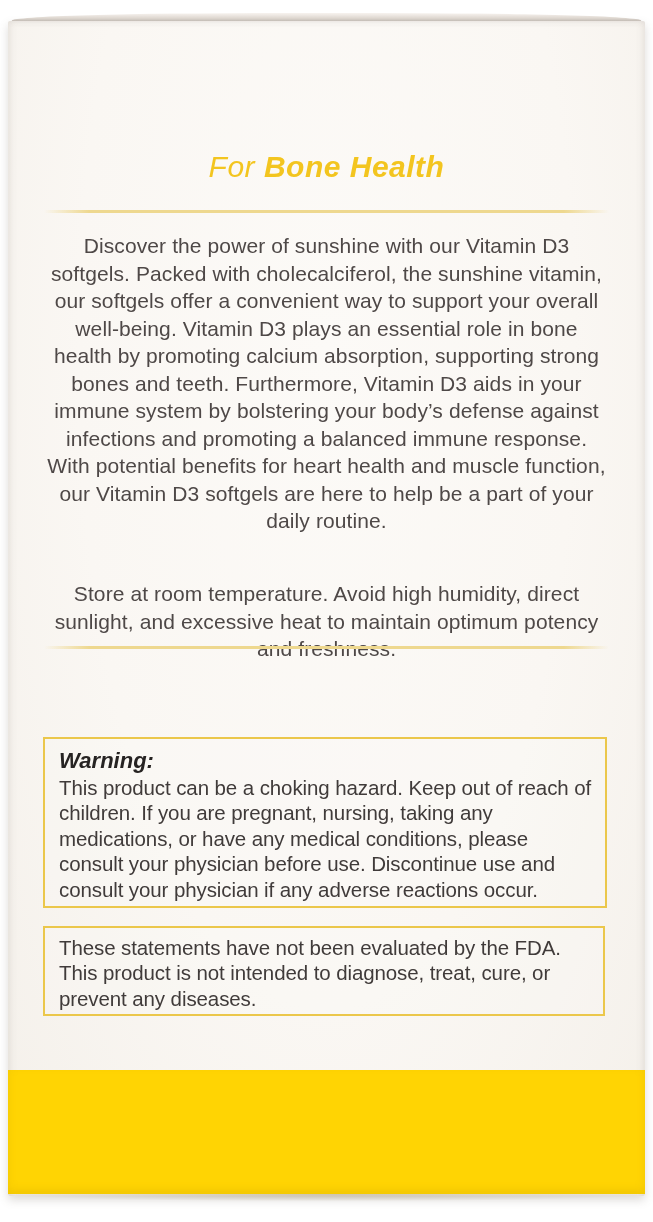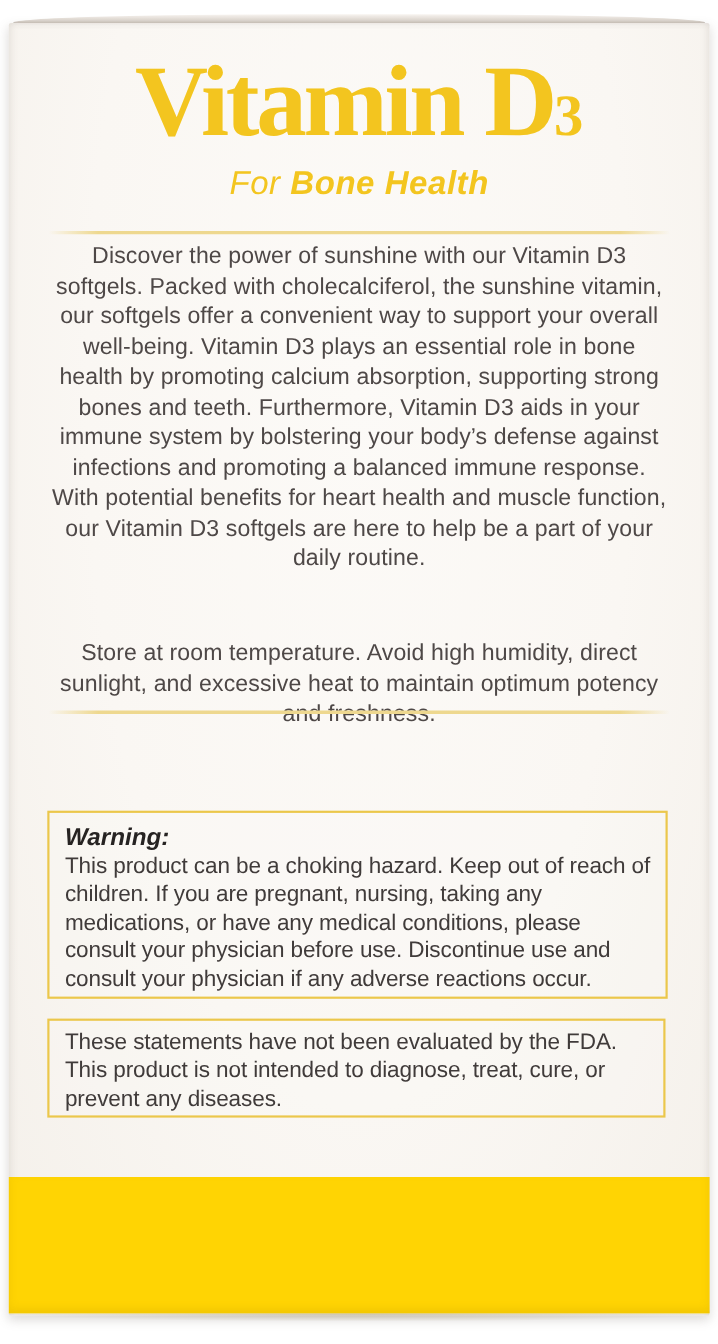--- a/index.html
+++ b/index.html
@@ -69,21 +69,21 @@
   }
   .divider-1{top:210px;}
   .divider-2{top:646px;}
   .body-par{
     position:absolute;left:45px;width:563px;
     text-align:center;
     font-size:21px;line-height:27.5px;
     color:var(--text-dark);
     letter-spacing:0.1px;
   }
-  .desc{top:219px;}
+  .desc{top:232px;}
   .storage{top:556px;margin-top:24px;}
   .outlined-box{
     position:absolute;left:43px;width:564px;
     border:2.5px solid var(--box-border-gold);
     background:rgba(255,255,255,0.12);
   }
   .warning-box{top:737px;height:171px;padding:8px 13px 8px 14px;}
   .warning-heading{
     font-size:22px;
     font-weight:700;font-style:italic;
@@ -115,21 +115,20 @@
 </style>
 </head>
 <body>
 
 <div class="photo">
 
   <div class="box-top-edge"></div>
 
   <div class="box"></div>
 
-  <h1 class="title"><span>Vitamin D</span><span class="sub3">3</span></h1>
 
   <div class="subtitle"><span class="sub-for">For</span> <span class="sub-bold">Bone Health</span></div>
 
   <div class="divider divider-1"></div>
 
   <p class="body-par desc">Discover the power of sunshine with our Vitamin D3 softgels. Packed with cholecalciferol, the sunshine vitamin, our softgels offer a convenient way to support your overall well-being. Vitamin D3 plays an essential role in bone health by promoting calcium absorption, supporting strong bones and teeth. Furthermore, Vitamin D3 aids in your immune system by bolstering your body’s defense against infections and promoting a balanced immune response. With potential benefits for heart health and muscle function, our Vitamin D3 softgels are here to help be a part of your daily routine.</p>
 
   <p class="body-par storage">Store at room temperature. Avoid high humidity, direct sunlight, and excessive heat to maintain optimum potency and freshness.</p>
 
   <div class="divider divider-2"></div>

